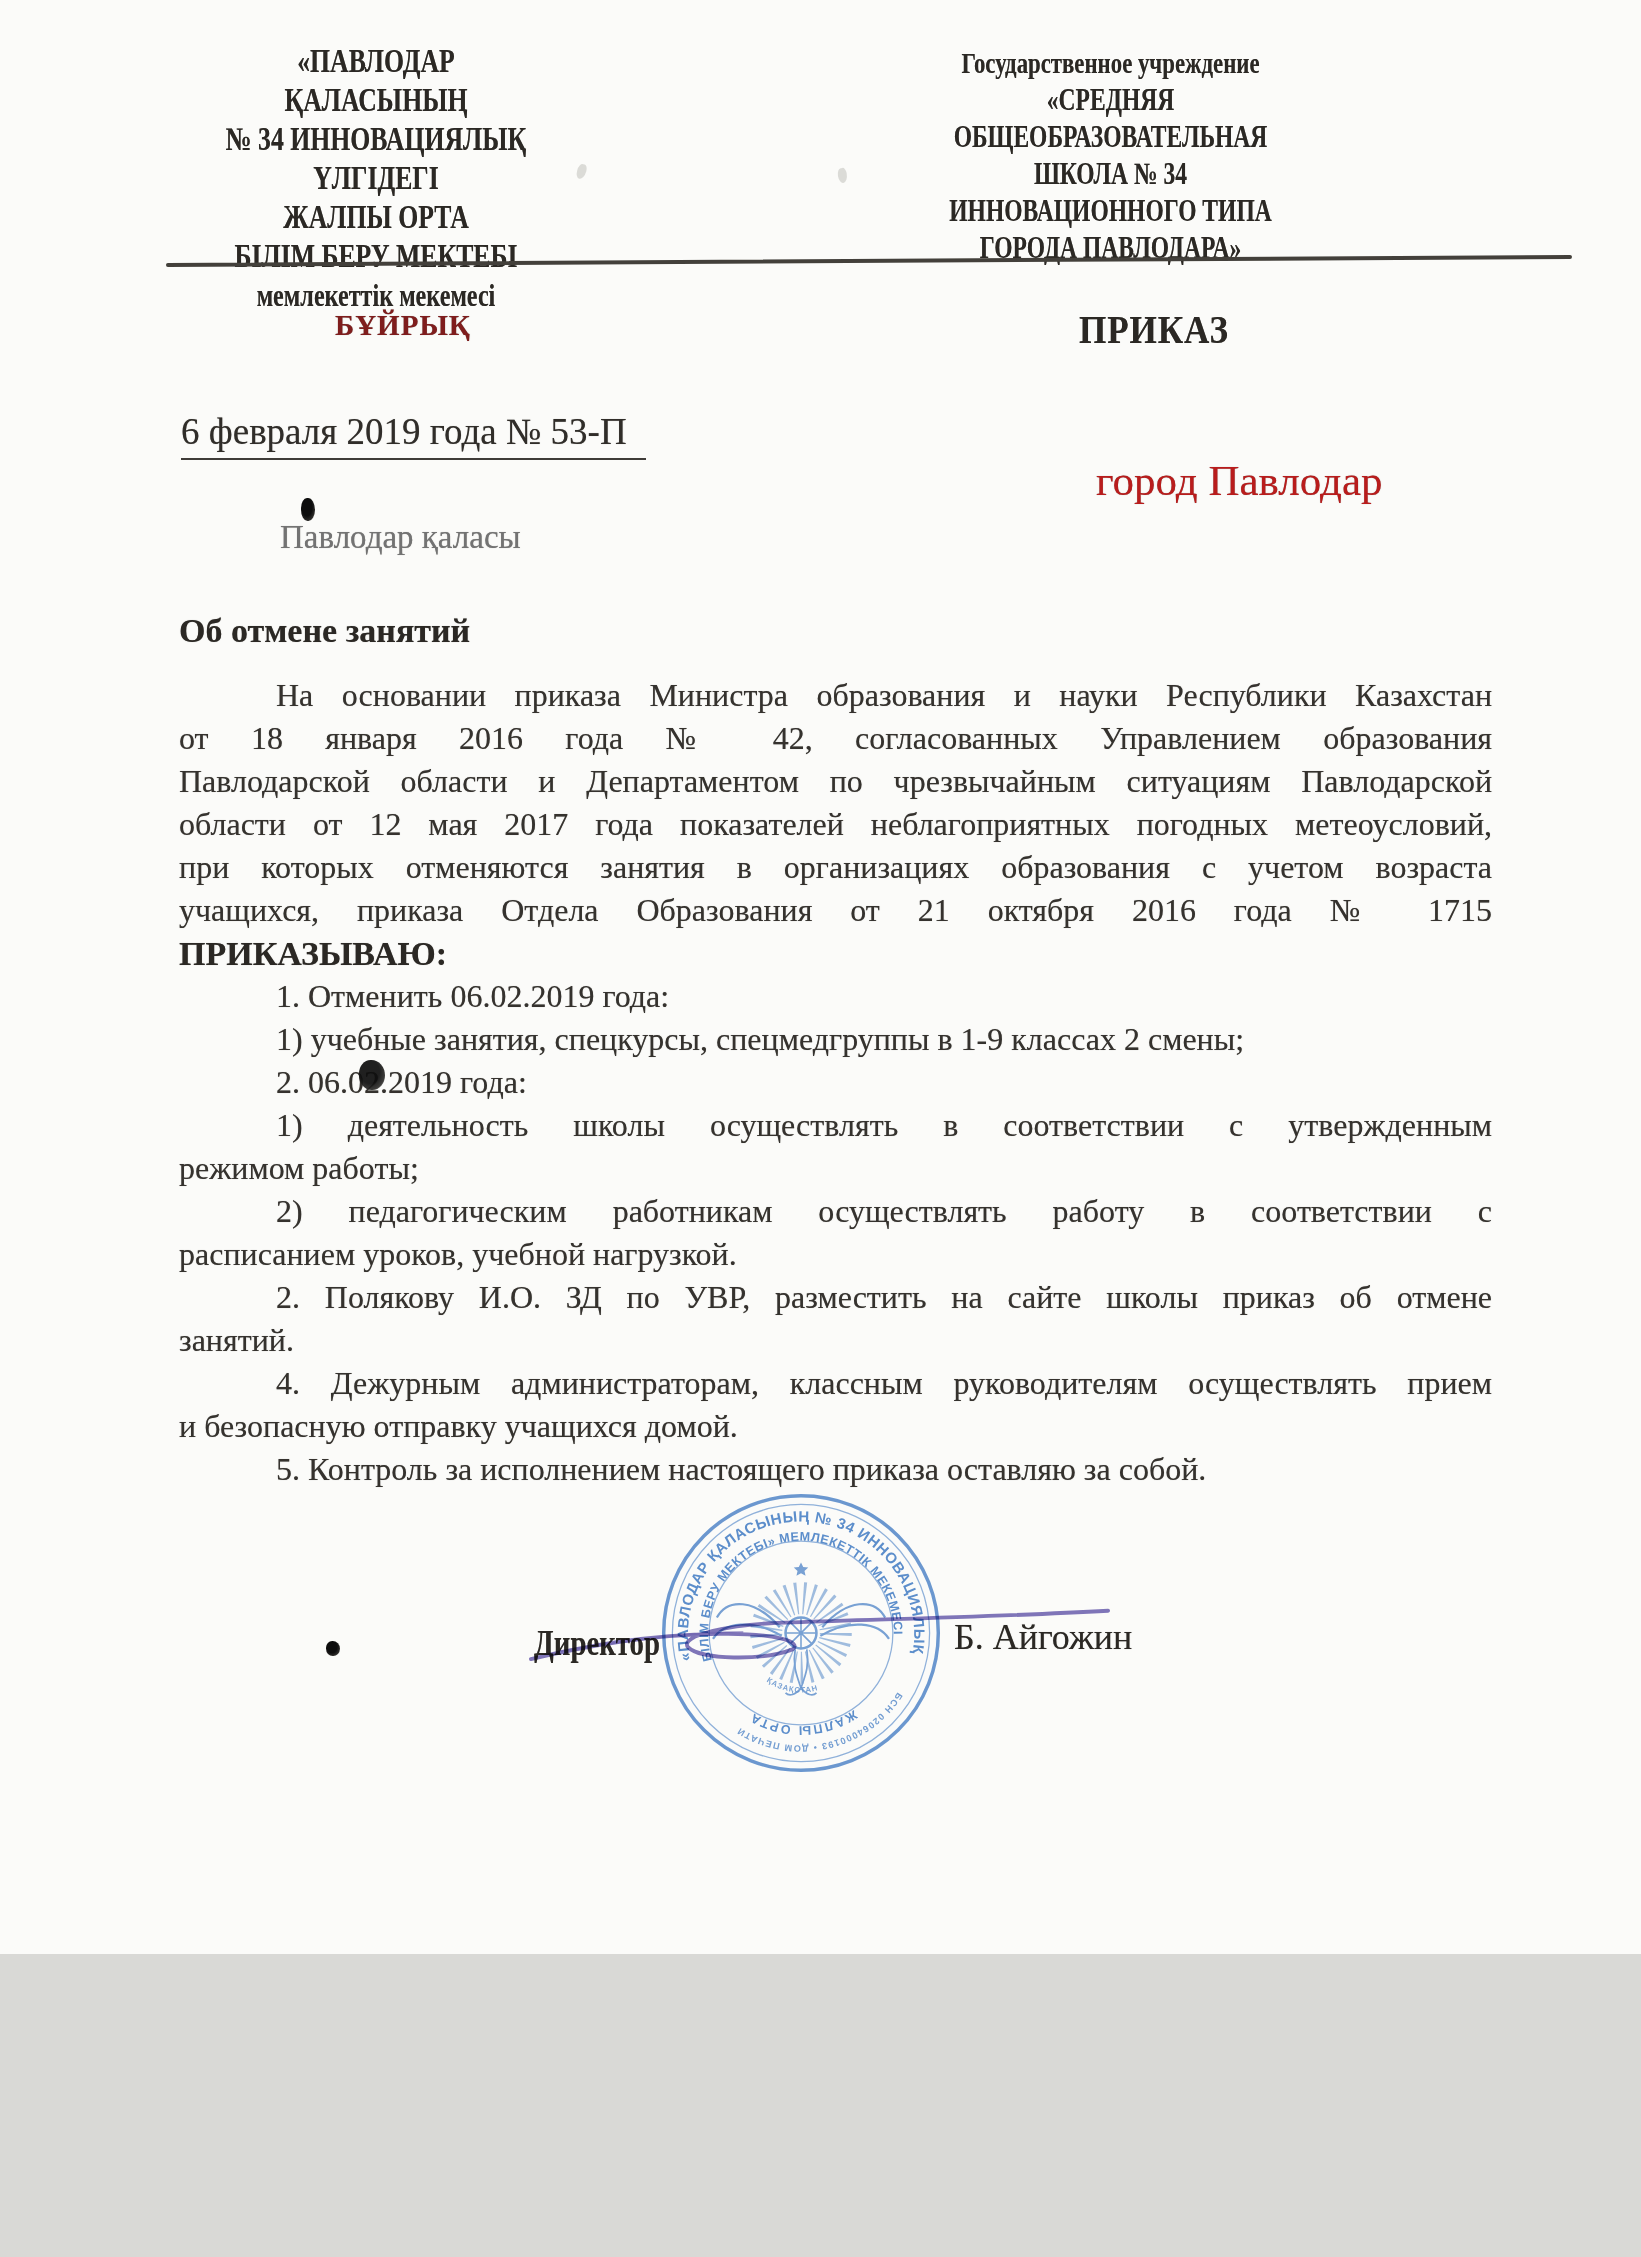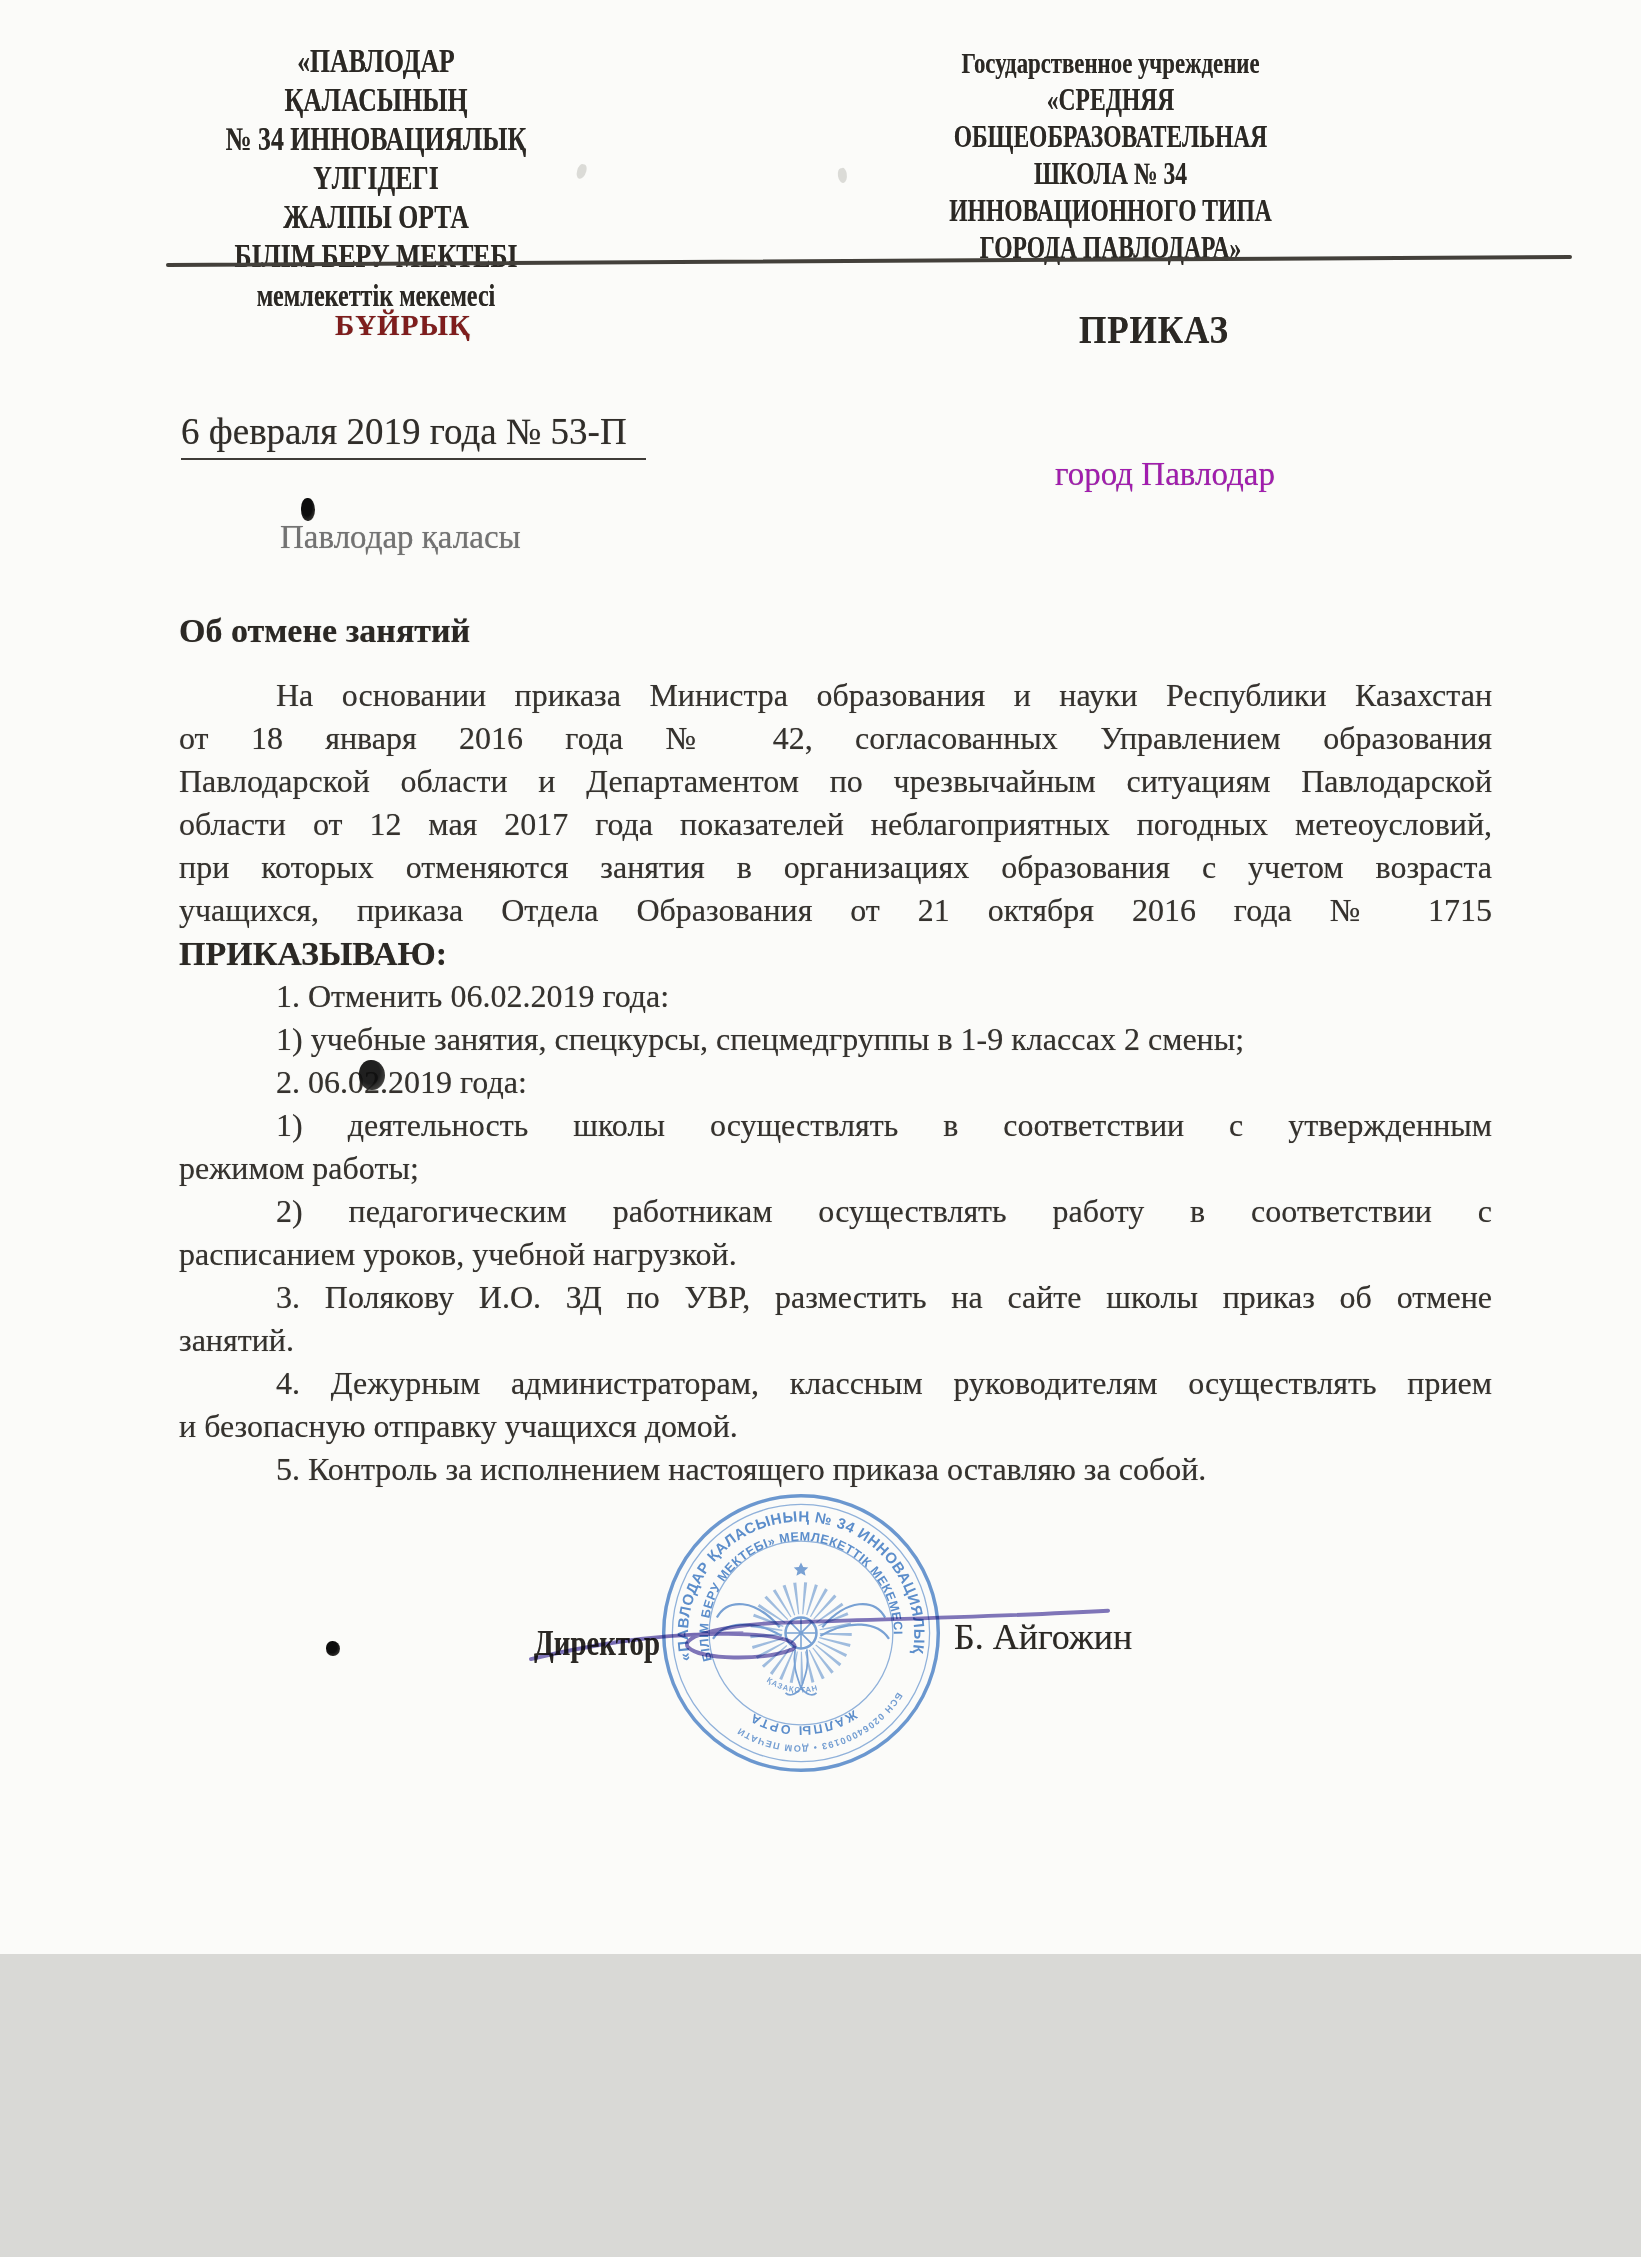--- a/index.html
+++ b/index.html
@@ -26,21 +26,21 @@
              border-radius:1.9px;}
 
   
   .title-kk{ position:absolute; left:335px; top:309px; font-size:29px; font-weight:bold;
              letter-spacing:1px; color:#7f1d1d;}
   .title-ru{ position:absolute; left:1079px; top:307px; font-size:39px; font-weight:bold;
              letter-spacing:1px; color:#2b2824; transform:scaleX(.9); transform-origin:0 0;}
   .date-line{ position:absolute; left:181px; top:410px; font-size:37px;
               border-bottom:2.9px solid #3f3c38; padding:0 19.3px 4.8px 0; color:#302d29;}
   .place-kk{ position:absolute; left:280px; top:483px; font-size:33px; color:#737373;margin-top:36px;}
-  .place-ru{ position:absolute; left:1055px; top:456px; font-size:33px; color:#a21caf;}
+  .place-ru{ position:absolute; left:1096px; top:456px; font-size:43px; color:#b91c1c;}
 
   
   .subject{ position:absolute; left:179px; top:612px; font-size:34px; font-weight:bold; color:#2b2824;}
   .body-block{ position:absolute; left:179px; top:674px; width:1313px; font-size:32px; }
   .b-line{ height:43px; line-height:43px; white-space:nowrap; }
   .b-line.just{ white-space:normal; text-align:justify; text-align-last:justify; }
   .b-line.ind{ text-indent:97px; }
   .b-line.bold{ font-weight:bold; font-size:34px; color:#2b2824; }
 
   
@@ -115,21 +115,21 @@
       <div class="b-line just">при которых отменяются занятия в организациях образования с учетом возраста</div>
       <div class="b-line just">учащихся, приказа Отдела Образования от 21 октября 2016 года № 1715</div>
       <div class="b-line bold">ПРИКАЗЫВАЮ:</div>
       <div class="b-line ind">1.  Отменить 06.02.2019 года:</div>
       <div class="b-line ind">1) учебные занятия, спецкурсы, спецмедгруппы в 1-9 классах 2 смены;</div>
       <div class="b-line ind">2. 06.02.2019 года:</div>
       <div class="b-line ind just">1) деятельность школы осуществлять в соответствии с утвержденным</div>
       <div class="b-line">режимом работы;</div>
       <div class="b-line ind just">2) педагогическим работникам осуществлять работу в соответствии с</div>
       <div class="b-line">расписанием уроков, учебной нагрузкой.</div>
-      <div class="b-line ind just">3. Полякову И.О. ЗД по УВР, разместить на сайте школы приказ об отмене</div>
+      <div class="b-line ind just">2. Полякову И.О. ЗД по УВР, разместить на сайте школы приказ об отмене</div>
       <div class="b-line">занятий.</div>
       <div class="b-line ind just">4. Дежурным администраторам, классным руководителям осуществлять прием</div>
       <div class="b-line">и безопасную отправку учащихся домой.</div>
       <div class="b-line ind">5. Контроль за исполнением настоящего приказа оставляю за собой.</div>
     </div>
   <div class="ink-dot blob-02"></div>
 
   <div class="director-label txt">Директор</div>
   <div class="director-name txt">Б. Айгожин</div>
   <div class="ink-dot dot2"></div>

